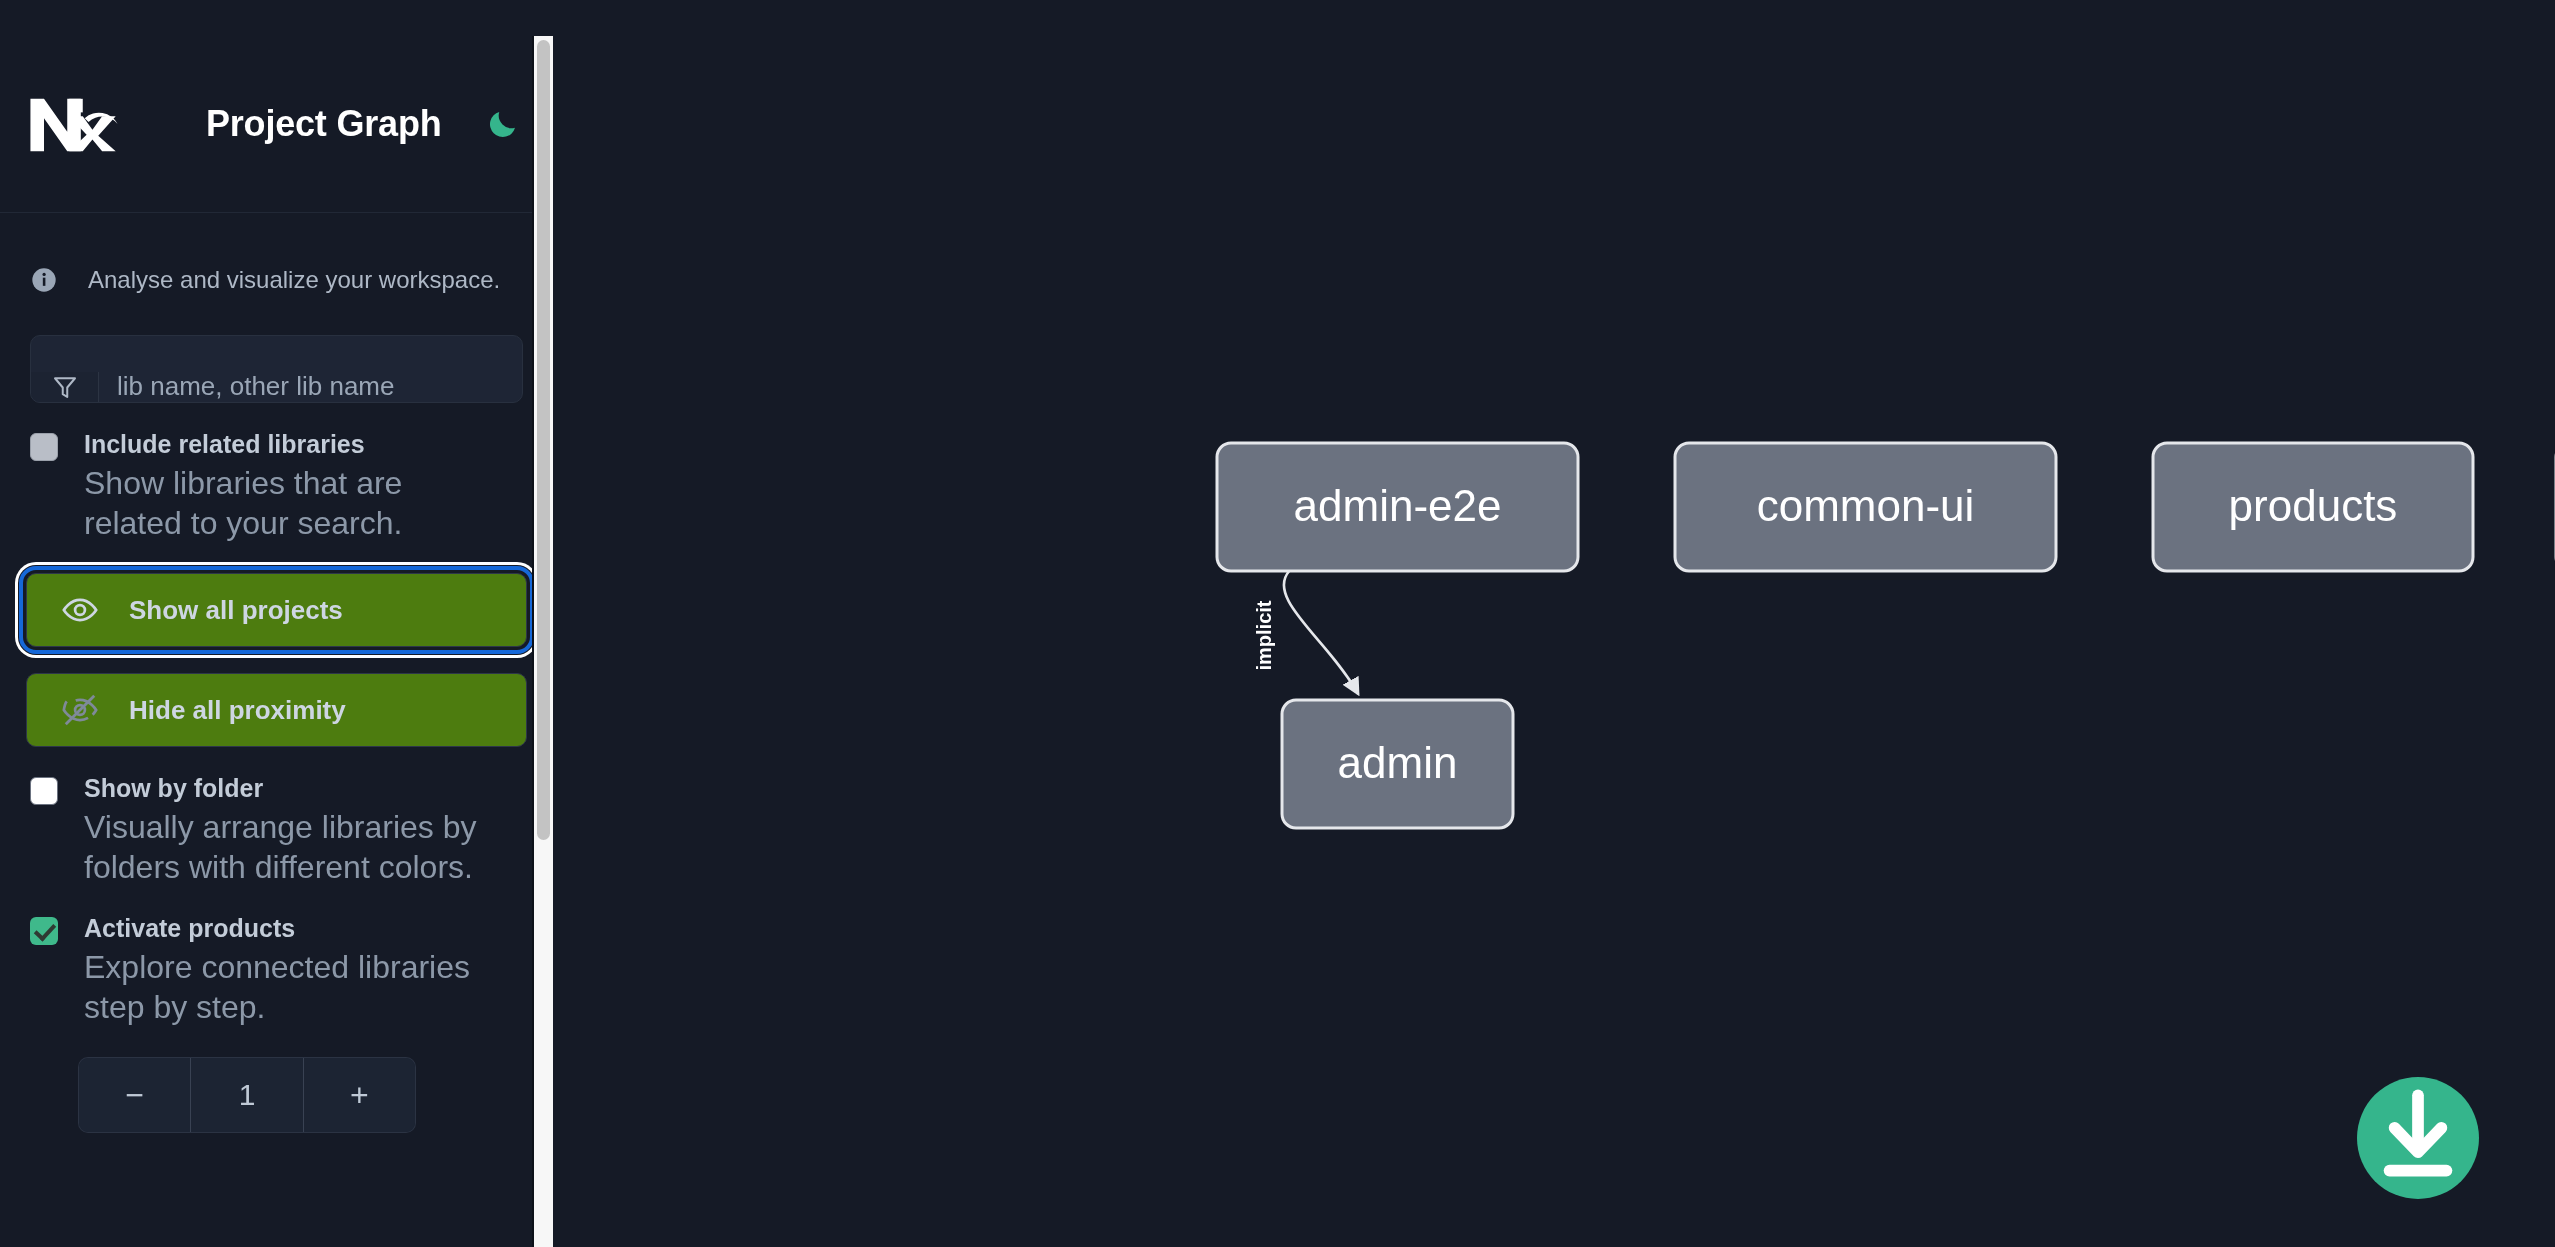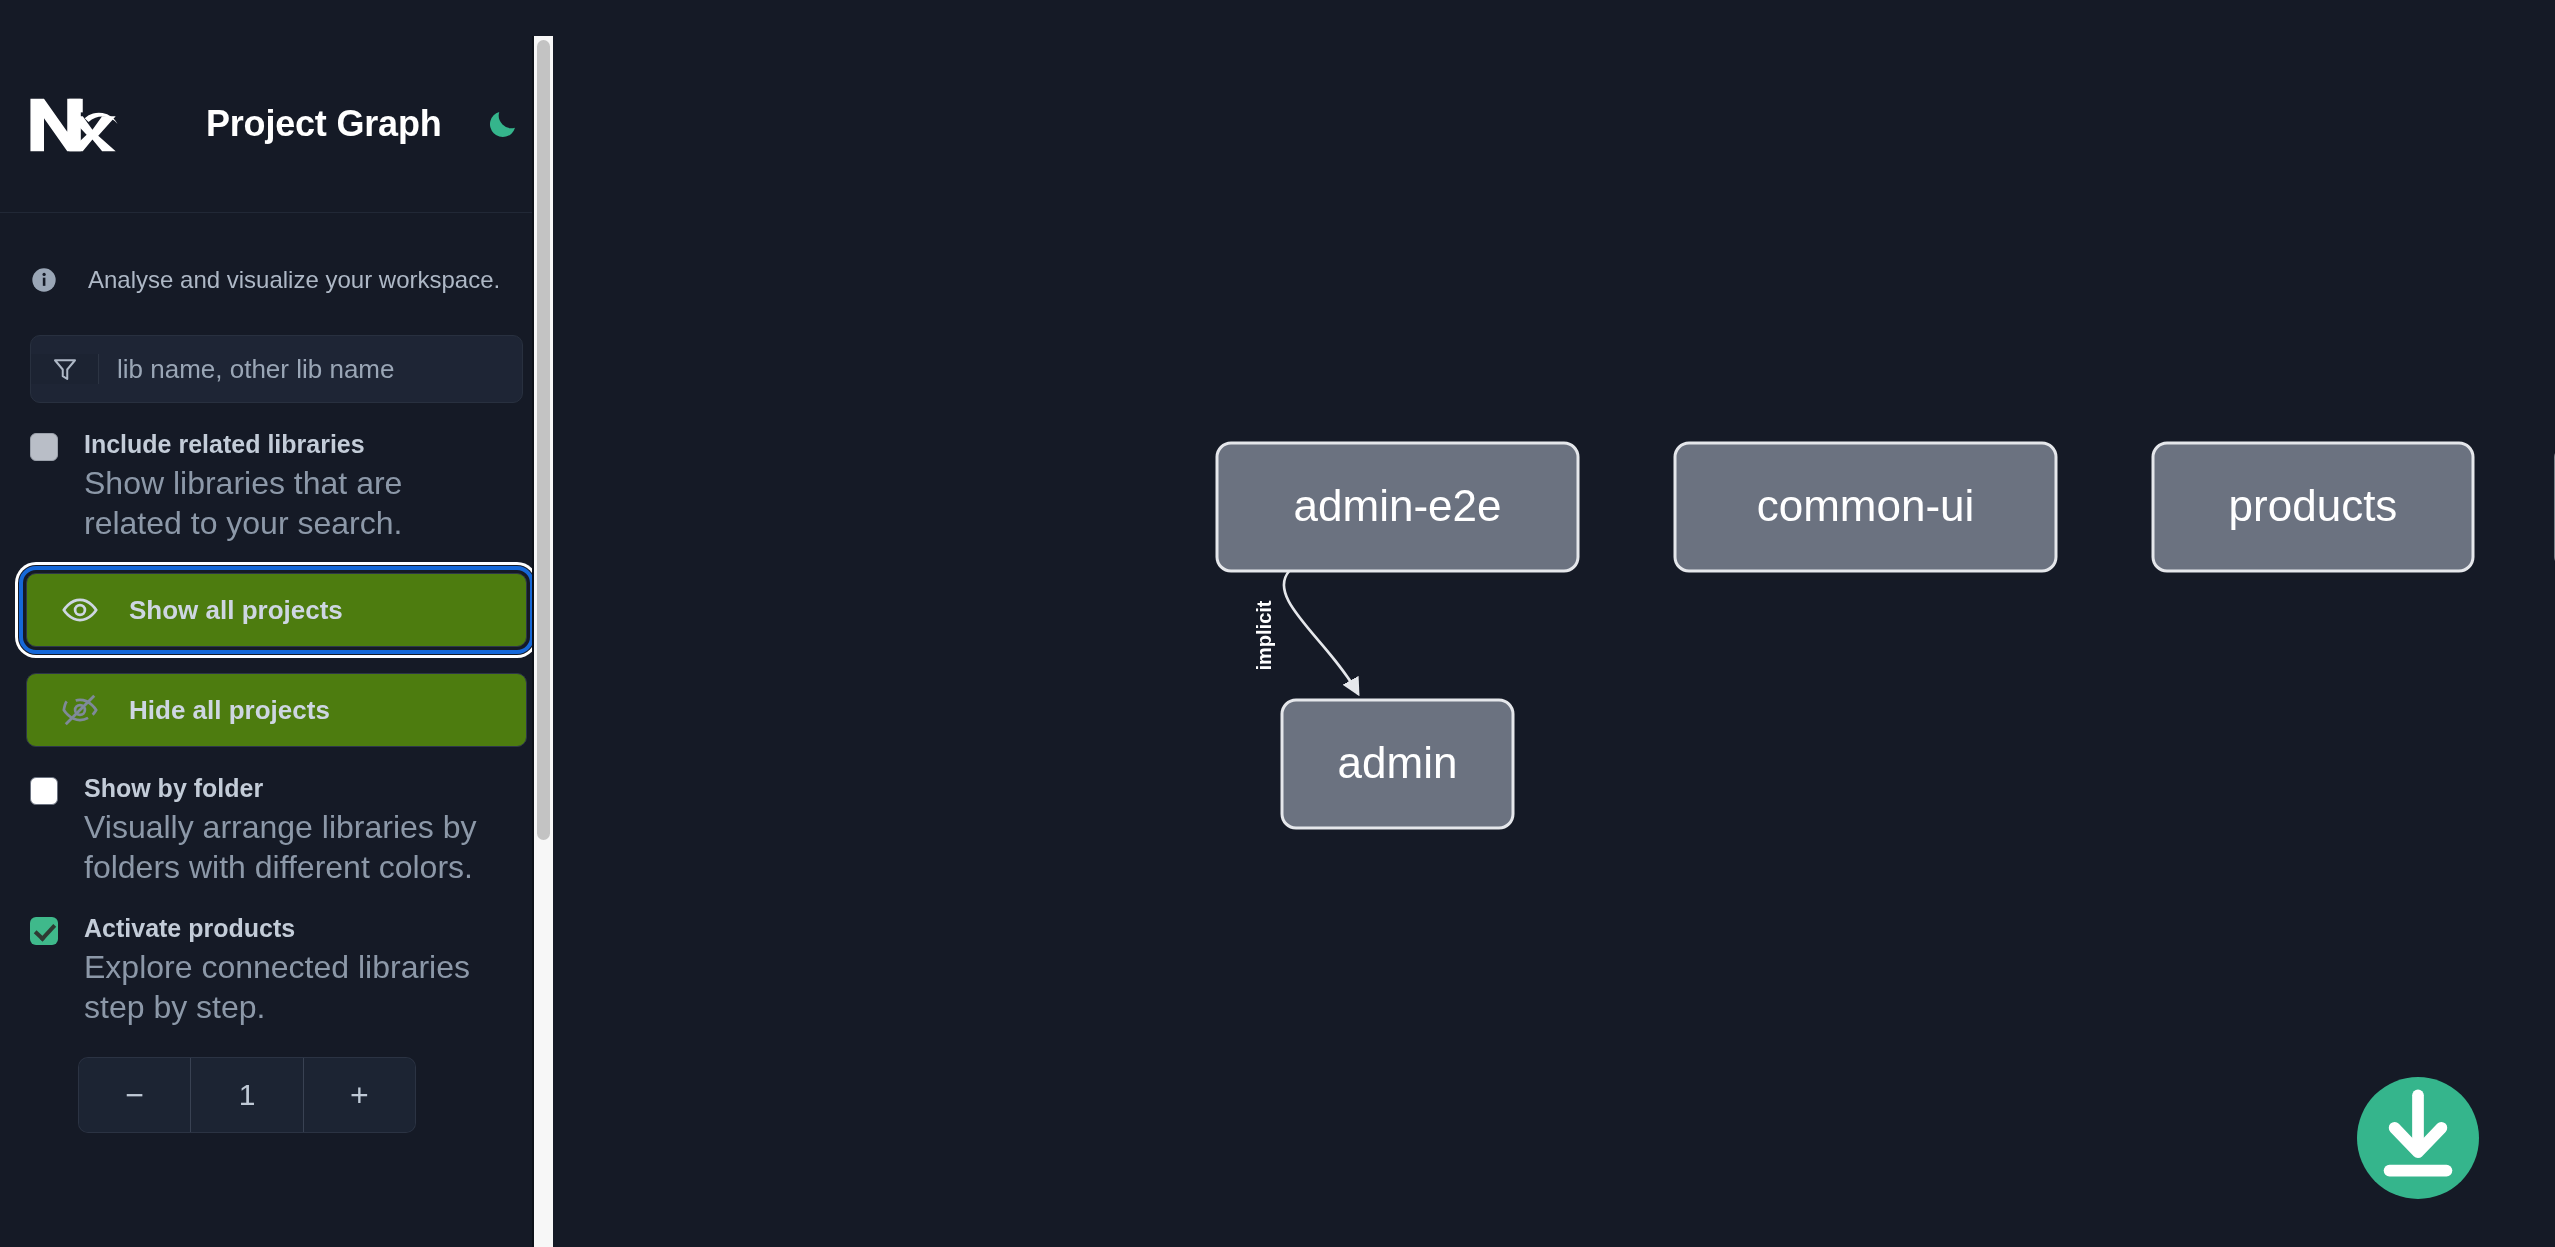--- a/index.html
+++ b/index.html
@@ -45,21 +45,21 @@
     text-align: right;
   }
   .info-icon { flex: 0 0 28px; width: 28px; height: 28px; }
   .info-text {
     margin-left: 30px; font-size: 24px; color: #aeb8c6;
     white-space: nowrap;
   }
 
   .filter-wrap { padding: 22px 30px 0 30px; }
   .filter-box {
-    display: flex; align-items: center;
+    display: flex; align-items: flex-end;
     height: 68px; border-radius: 10px;
     background: #1e2535; border: 1px solid #28303f;
     overflow: hidden;
   }
   .filter-icon-cell {
     width: 68px; display: flex; align-items: center; justify-content: center;
     border-right: 1px solid #2c3443; background: #1c2332;
   }
   .filter-input {
     flex: 1; background: transparent; border: none; outline: none;
@@ -228,21 +228,21 @@
         </button>
         <button class="big-btn">
           <span class="bicon">
             <svg viewBox="0 0 24 24" width="38" height="38" aria-hidden="true">
               <path d="M3.6 6.5C2.4 8 1.8 12 1.8 12S5.5 18.4 12 18.4c2 0 3.7-.6 5.1-1.4" fill="none" stroke="#7f8a99" stroke-width="1.7"></path>
               <path d="M20 15c1.4-1.5 2.2-3 2.2-3S18.5 5.6 12 5.6c-1 0-1.9.1-2.7.4" fill="none" stroke="#7f8a99" stroke-width="1.7"></path>
               <circle cx="12" cy="12" r="3.1" fill="none" stroke="#7f8a99" stroke-width="1.7"></circle>
               <line x1="3" y1="21" x2="21" y2="3" stroke="#7f8a99" stroke-width="1.8"></line>
             </svg>
           </span>
-          <span>Hide all projects</span>
+          <span>Hide all proximity</span>
         </button>
       </div>
 
       <div class="opt-block">
         <div class="opt-row">
           <span class="cbx unchecked"></span>
           <span class="opt-texts">
             <span class="opt-title">Show by folder</span>
             <div class="opt-desc">Visually arrange libraries by folders with different colors.</div>
           </span>

